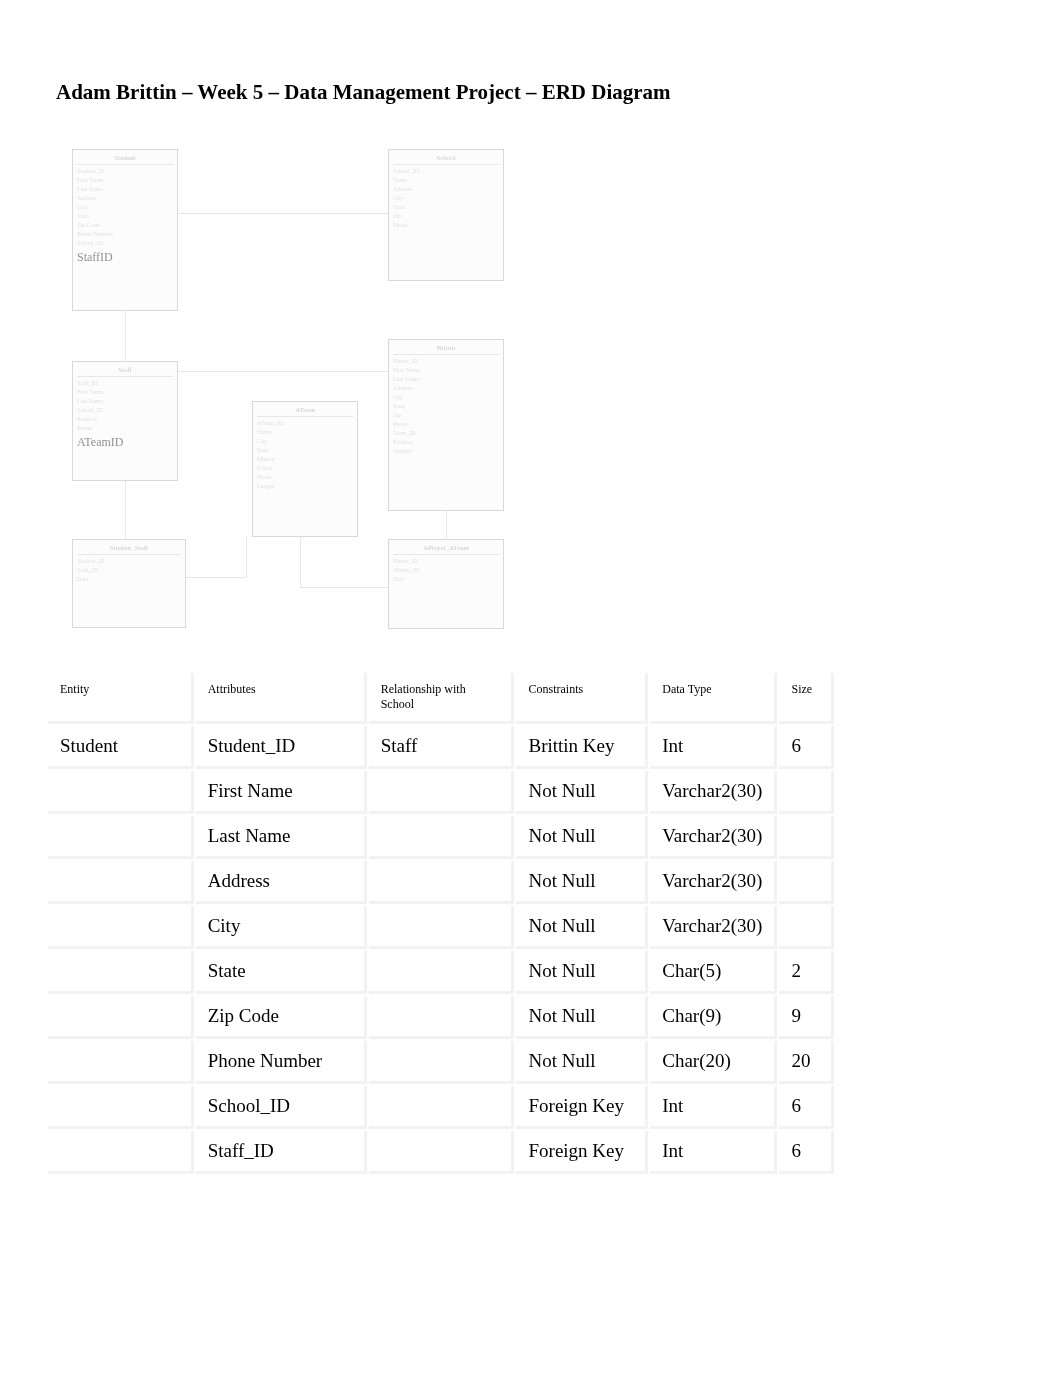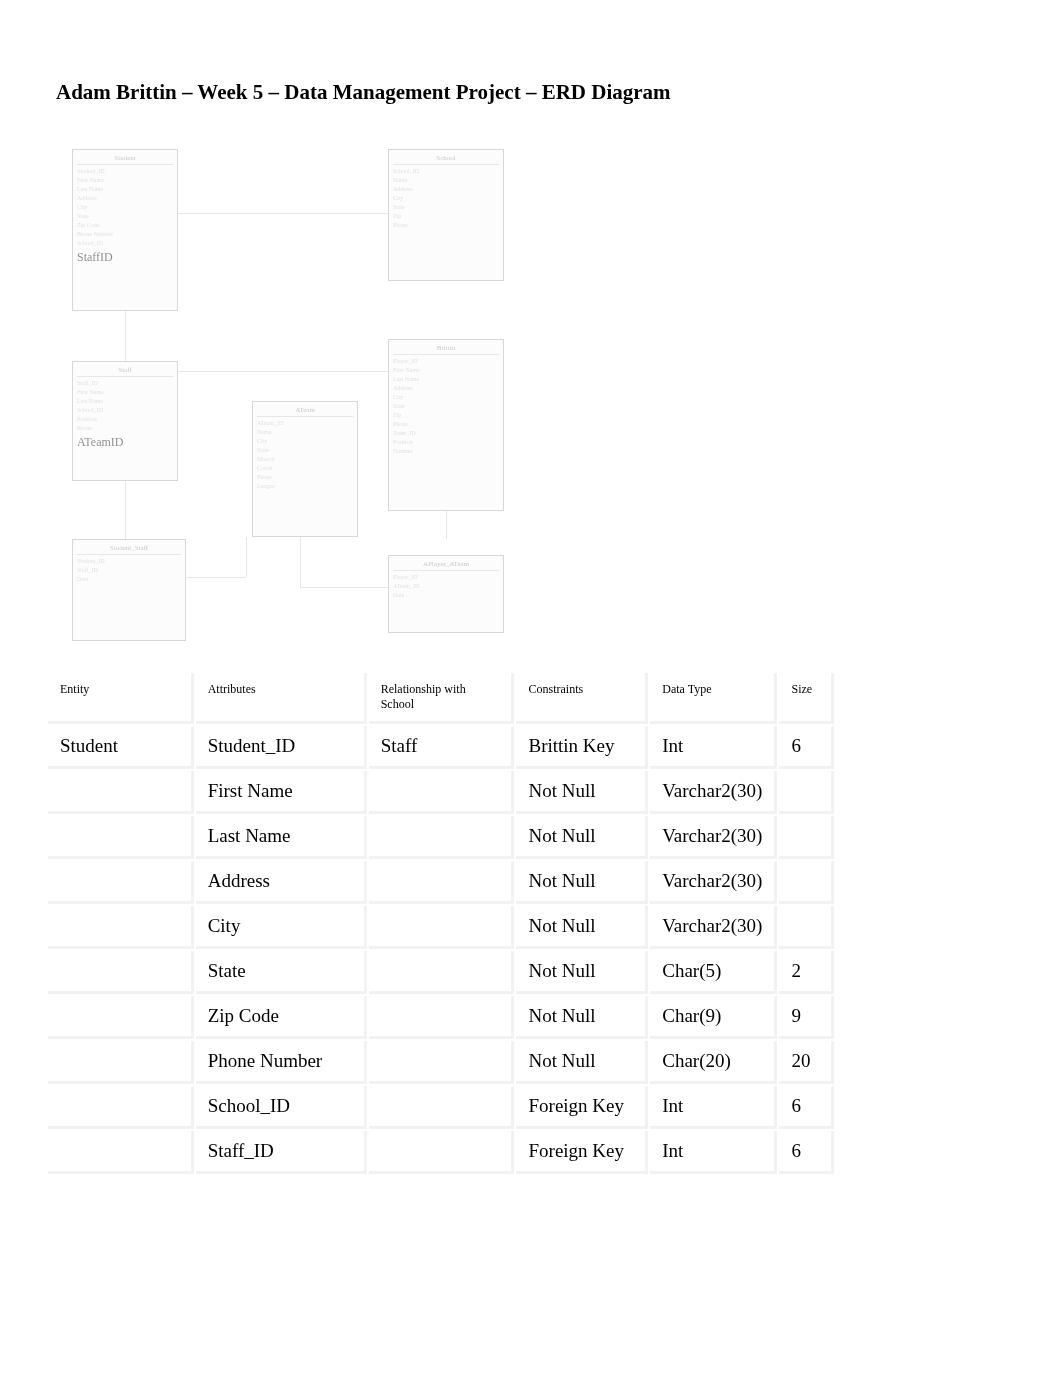--- a/index.html
+++ b/index.html
@@ -145,28 +145,28 @@
     <span class="attr">Address</span>
     <span class="attr">City</span>
     <span class="attr">State</span>
     <span class="attr">Zip</span>
     <span class="attr">Phone</span>
     <span class="attr">Team_ID</span>
     <span class="attr">Position</span>
     <span class="attr">Number</span>
   </div>
 
-  <div class="erd-box" style="left:2px; top:398px; width:114px; height:102px;">
+  <div class="erd-box" style="left:2px; top:398px; width:114px; height:89px;">
     <div class="hdr">Student_Staff</div>
     <span class="attr">Student_ID</span>
     <span class="attr">Staff_ID</span>
     <span class="attr">Date</span>
   </div>
 
-  <div class="erd-box" style="left:318px; top:414px; width:116px; height:78px;">
+  <div class="erd-box" style="left:318px; top:398px; width:116px; height:90px;">
     <div class="hdr">APlayer_ATeam</div>
     <span class="attr">Player_ID</span>
     <span class="attr">ATeam_ID</span>
     <span class="attr">Date</span>
   </div>
 
   <div class="erd-line" style="left:108px; top:72px; width:210px; height:1px;"></div>
   <div class="erd-line" style="left:55px; top:170px; width:1px; height:50px;"></div>
   <div class="erd-line" style="left:108px; top:230px; width:210px; height:1px;"></div>
   <div class="erd-line" style="left:55px; top:340px; width:1px; height:58px;"></div>

